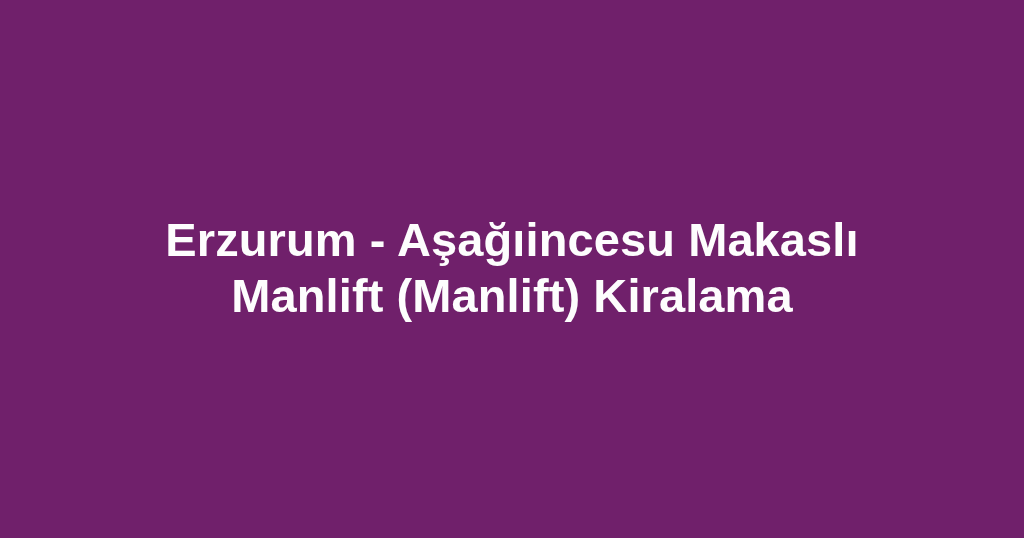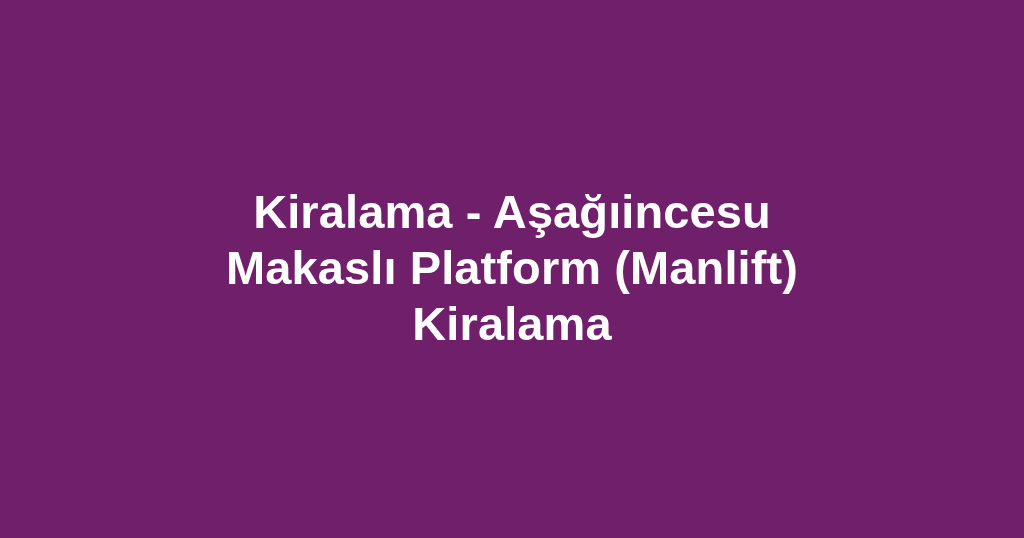--- a/index.html
+++ b/index.html
@@ -47,17 +47,17 @@
     -webkit-font-smoothing: antialiased;
   }
 </style>
 </head>
 <body>
 
 <div id="share-card" style="background-color: rgb(112, 32, 107);">
 
   <div id="card-inner">
 
-    <h1 id="card-title" style="color: rgb(253, 253, 253);">Kiralama - Aşağıincesu Makaslı Platform (Manlift) Kiralama</h1>
+    <h1 id="card-title" style="color: rgb(253, 253, 253);">Erzurum - Aşağıincesu Makaslı Manlift (Manlift) Kiralama</h1>
 
   </div>
 
 </div>
 
 </body></html>

